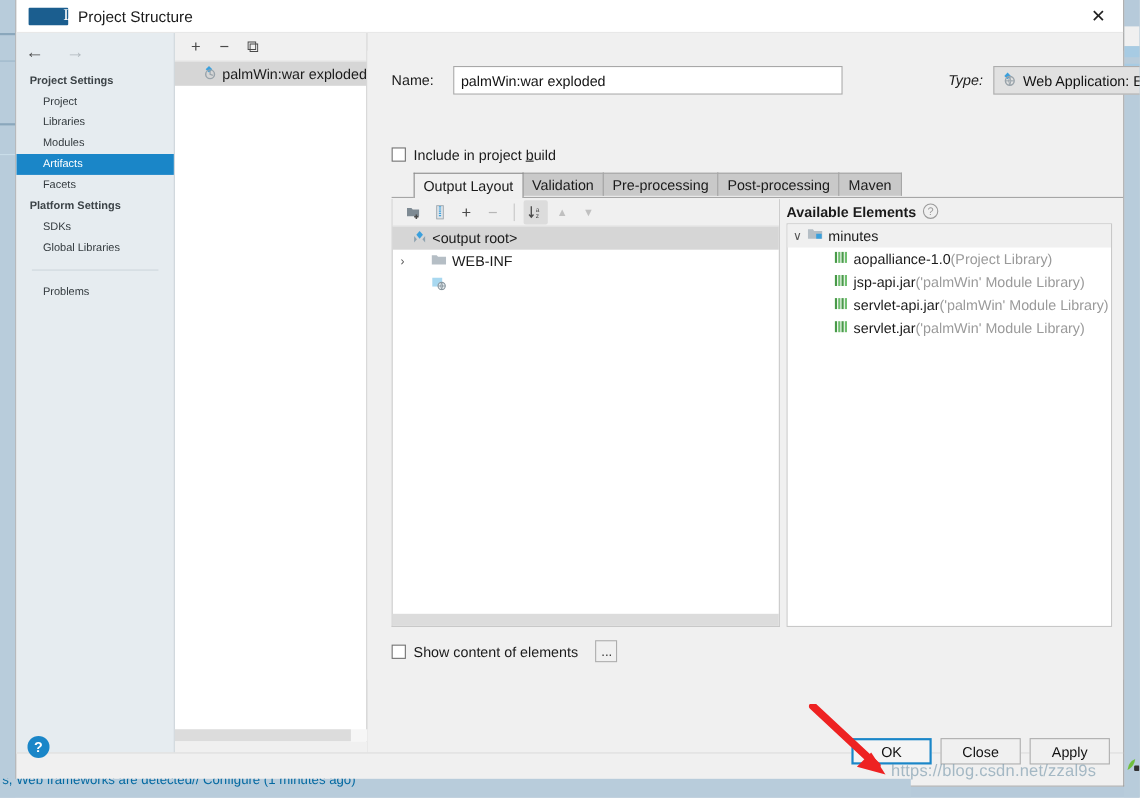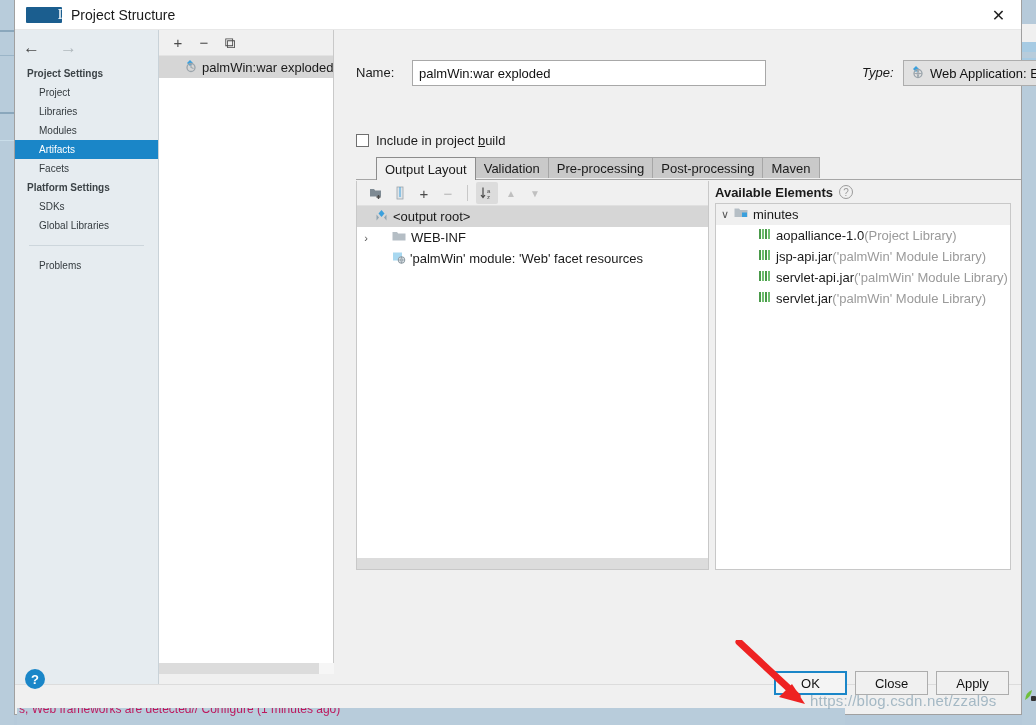--- a/index.html
+++ b/index.html
@@ -17,22 +17,22 @@
   .bg-left-strip .bl1 { position:absolute; left:0; top:30px; width:14px; height:2px; background:#8aa7bc; }
   .bg-left-strip .bl2 { position:absolute; left:0; top:55px; width:14px; height:1px; background:#9bb5c8; }
   .bg-left-strip .bl3 { position:absolute; left:0; top:112px; width:14px; height:2px; background:#8aa7bc; }
   .bg-left-strip .bl4 { position:absolute; left:0; top:140px; width:14px; height:1px; background:#c9dde9; }
   .bg-right-strip { position:absolute; left:1022px; top:24px; width:14px; height:701px; background:#b8ccdb; }
   .bg-right-strip .br1 { position:absolute; left:0; top:0px; width:14px; height:18px; background:#f0f0f0; }
   .bg-right-strip .br2 { position:absolute; left:0; top:18px; width:14px; height:10px; background:#a7cbe3; }
   .bg-right-strip .br3 { position:absolute; left:0; top:34px; width:14px; height:12px; background:#a7cbe3; }
   .bg-right-strip .br4 { position:absolute; left:0; top:46px; width:14px; height:3px; background:#7f99ab; }
   .bg-bottom-text {
-    position:absolute; left:17px; bottom:0px; width:828px; height:17px;
-    background:#b8ccdb; color:#be185d; font-size:12px; line-height:17px;
+    position:absolute; left:0; bottom:0px; width:828px; height:17px;
+    background:#b8ccdb; color:#0369a1; font-size:12px; line-height:17px;
     white-space:nowrap; overflow:hidden; padding-left:2px;
   }
   .bg-bottom-text .clip { display:block; margin-top:-7px; }
   .bg-icon-green {
     position:absolute; left:1023px; top:688px; width:13px; height:14px;
   }
 
   
   .dialog {
     position:absolute; left:14px; top:0; width:1008px; height:715px;
@@ -390,21 +390,20 @@
 
             <div class="tree-row">
               <span class="twisty"></span>
               <span style="margin-right:4px;margin-left:17px">
                 <svg width="14" height="13" viewBox="0 0 14 13">
                   <rect x="1" y="1.5" width="9" height="8" fill="#a8d8f0"></rect>
                   <circle cx="9.5" cy="9" r="3.3" fill="#e8eef2" stroke="#8a979f" stroke-width="1"></circle>
                   <path d="M6.2 9 L12.8 9 M9.5 5.8 Q7.8 9 9.5 12.2 M9.5 5.8 Q11.2 9 9.5 12.2" stroke="#8a979f" stroke-width="0.8" fill="none"></path>
                 </svg>
               </span>
-              <span>'palmWin' module: 'Web' facet resources</span>
             </div>
 
             <div class="lp-scroll"></div>
           </div>
 
           <div class="pane-right">
             <div class="avail-head">
               <span>Available Elements</span>
               <span class="help-circle">?</span>
             </div>
@@ -474,20 +473,25 @@
                   </svg>
                 </span>
                 <span>servlet.jar</span>
                 <span class="av-muted"> ('palmWin' Module Library)</span>
               </div>
 
             </div>
           </div>
         </div>
 
+        <div class="show-content">
+          <span class="cb"></span>
+          <span class="lbl">Show content of elements</span>
+          <span class="ellipsis-btn">...</span>
+        </div>
 
       </div>
     </div>
 
     <div class="footer">
       <div class="help-btn">?</div>
       <div class="btn default ok">OK</div>
       <div class="btn close">Close</div>
       <div class="btn apply">Apply</div>
     </div>

